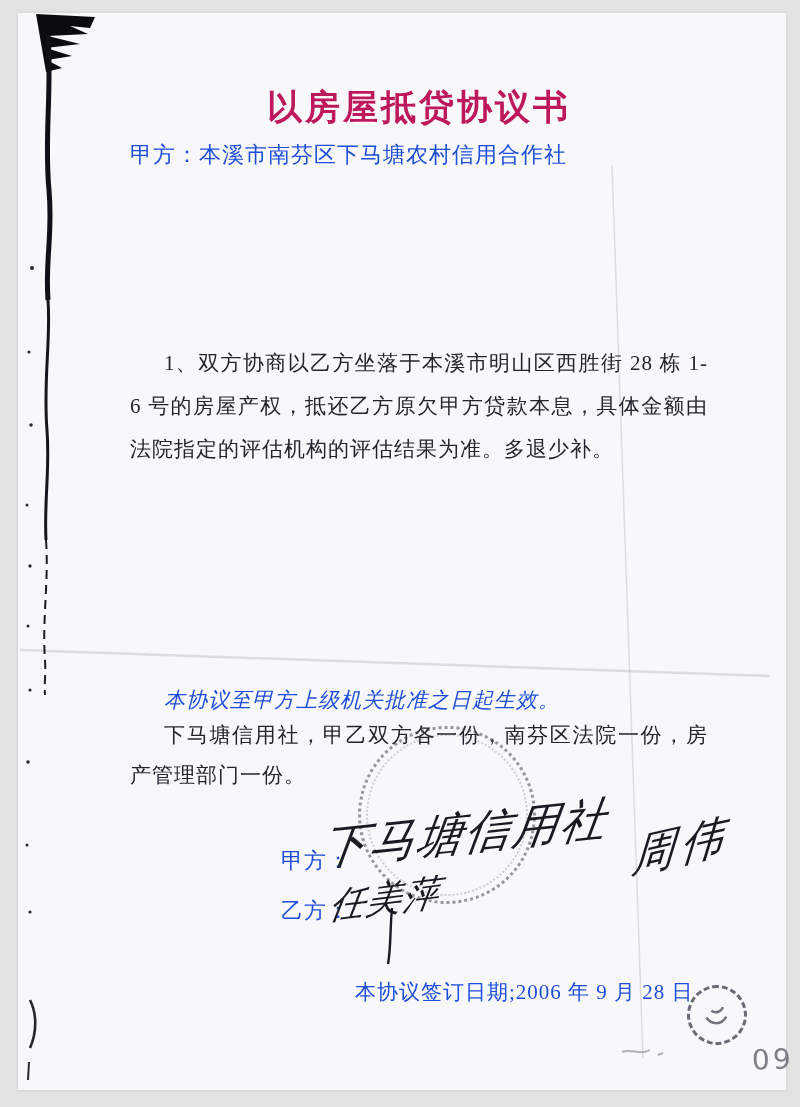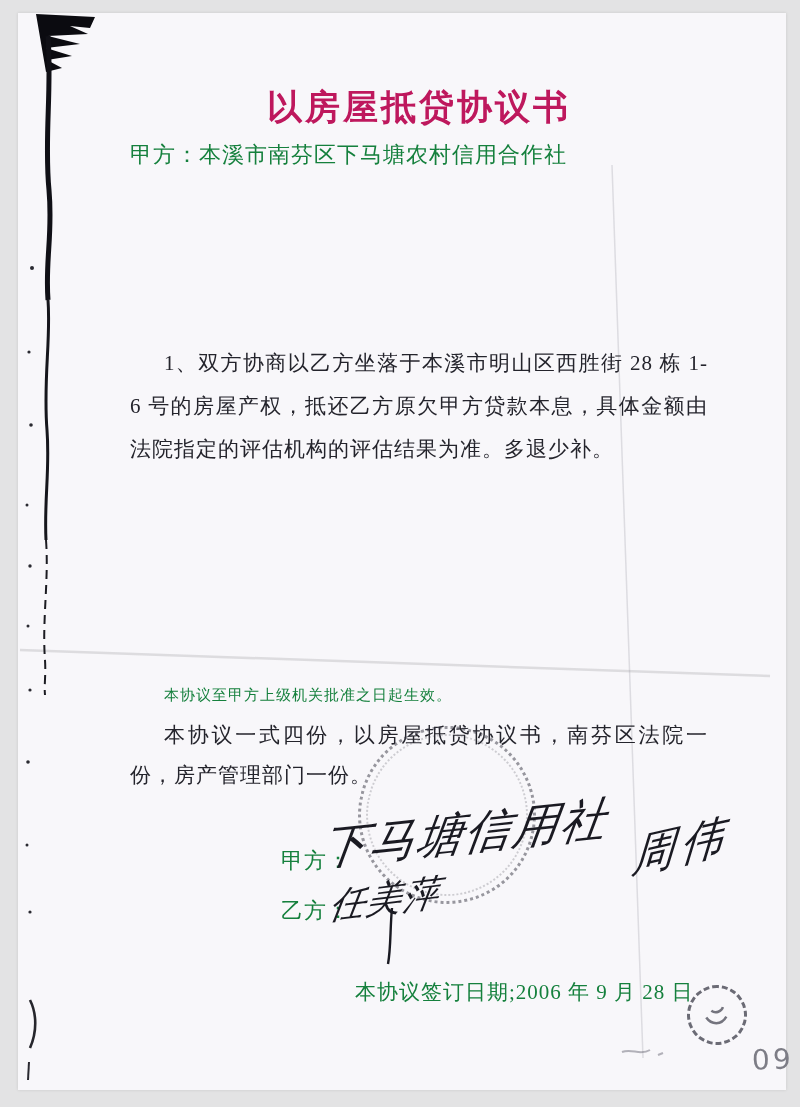--- a/index.html
+++ b/index.html
@@ -10,21 +10,21 @@
   }
   .paper {
     position:absolute; left:18px; top:13px; width:768px; height:1077px;
     background:#f8f7fa; box-shadow:0 0 3px rgba(0,0,0,.12);
   }
   .title {
     position:absolute; left:130px; top:84px; width:578px;
     text-align:center; font-size:35px; font-weight:bold;
     letter-spacing:3px; color:#be185d;
   }
-  .line { position:absolute; white-space:nowrap; font-size:22px; color:#15803d; letter-spacing:1px; }
+  .line { position:absolute; white-space:nowrap; font-size:22px; color:#1d4ed8; letter-spacing:1px; }
   .para {
     position:absolute; left:130px; width:578px; font-size:21px;
     color:#24242c; text-align:justify; text-indent:34px; letter-spacing:1px;
   }
   .lh43 { line-height:43px; top:0; }
   .sig {
     position:absolute; white-space:nowrap; color:#1a1a22;
     font-style:italic; transform-origin:left center;
   }
   .sig-a { left:322px; top:818px; font-size:46px; transform:rotate(-6deg) skewX(-14deg); letter-spacing:2px; }
@@ -81,22 +81,22 @@
     <path d="M29,1062 L28,1080" stroke="#2a2a31" stroke-width="2" fill="none"></path>
   </svg>
 
   <div class="title">以房屋抵贷协议书</div>
 
   <div class="line" style="left:130px; top:140px;">
     <span>甲方：</span><span>本溪市南芬区下马塘农村信用合作社</span>
   </div>
 
   <div class="para lh43" style="top:342px;">1、双方协商以乙方坐落于本溪市明山区西胜街 28 栋 1-6 号的房屋产权，抵还乙方原欠甲方贷款本息，具体金额由法院指定的评估机构的评估结果为准。多退少补。</div>
-  <div class="line" style="left:164px; top:686px; font-size:15px;">本协议至甲方上级机关批准之日起生效。</div>
-  <div class="para" style="top:715px; line-height:40px;">本协议一式四份，以房屋抵贷协议书，南芬区法院一份，房产管理部门一份。</div>
+  <div class="line" style="left:164px; top:686px; font-size:21px;font-style:italic;">本协议至甲方上级机关批准之日起生效。</div>
+  <div class="para" style="top:715px; line-height:40px;">下马塘信用社，甲乙双方各一份，南芬区法院一份，房产管理部门一份。</div>
 
   <div class="stamp-large"></div>
   <div class="line" style="left:281px; top:846px;">甲方：</div>
   <div class="sig sig-a">下马塘信用社</div>
   <div class="line" style="left:281px; top:896px;">乙方：</div>
   <div class="sig sig-b">任美萍</div>
   <div class="sig sig-w">周伟</div>
 
   <svg class="artifacts" width="800" height="1107">
     <path d="M392,908 C390,928 391,948 388,964" stroke="#1a1a22" stroke-width="2.4" fill="none"></path>

